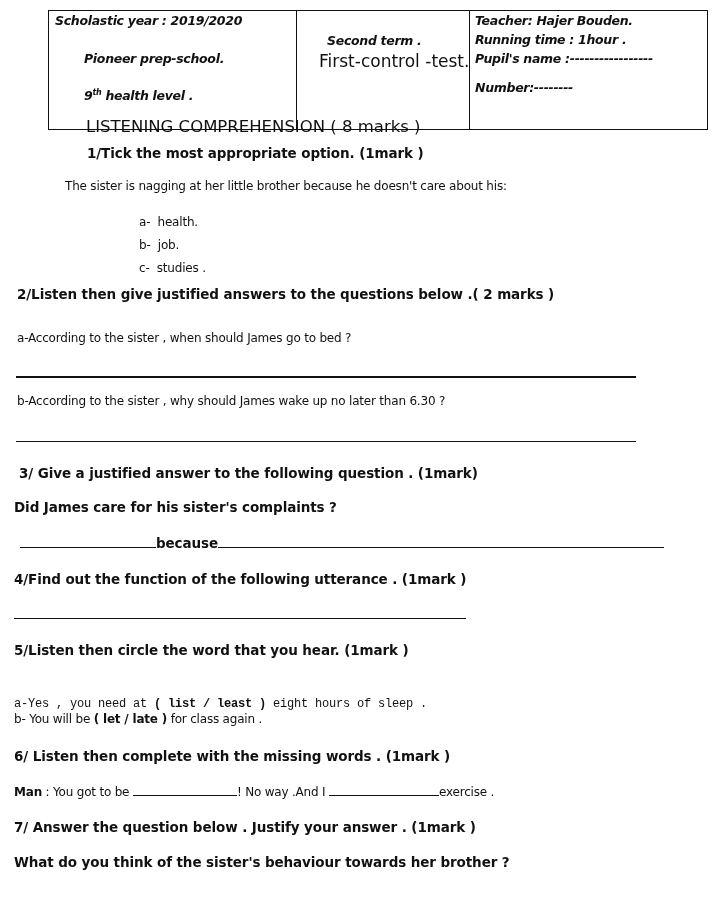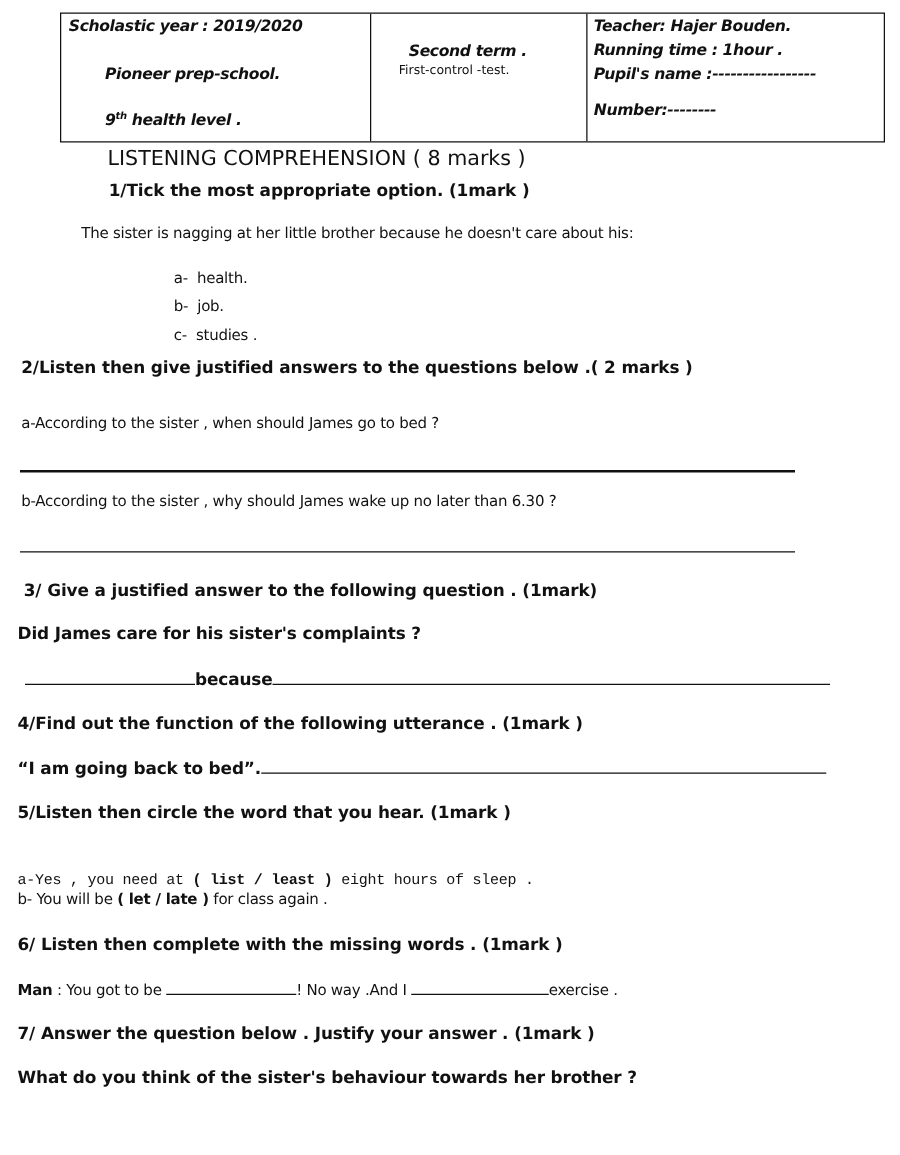--- a/index.html
+++ b/index.html
@@ -1,23 +1,23 @@
 <!DOCTYPE html>
 <html><head>
 <meta charset="utf-8">
 <style>
   html, body { margin: 0; padding: 0; background: #fff; }
   body { width: 720px; height: 924px; position: relative; overflow: hidden; color: #111;
          font-family: "DejaVu Sans", sans-serif; }
   .abs { position: absolute; white-space: nowrap; }
-  .hdr-table { position: absolute; left: 48px; top: 10px; width: 660px; height: 104px;
+  .hdr-table { position: absolute; left: 48px; top: 10px; width: 660px; height: 120px;
                border: 1.5px solid #111; box-sizing: border-box; }
   .vdiv { position: absolute; top: 0; bottom: 0; width: 0; border-left: 1.2px solid #111; }
   .hi { font-style: italic; font-weight: bold; font-size: 12.5px; letter-spacing: -0.3px; }
-  .reg { font-size: 10px; }
+  .reg { font-size: 17px; }
   .q { font-weight: bold; font-size: 13.5px; letter-spacing: -0.1px; }
   .t { font-size: 12px; letter-spacing: -0.2px; }
   .title { font-size: 16.5px; letter-spacing: 0px; }
   .line { position: absolute; border-top: 1.4px solid #111; height: 0; }
   .line.thick { border-top-width: 2.6px; }
   .blank { display: inline-block; border-bottom: 1.2px solid #111; height: 12px; vertical-align: baseline; }
   .b { font-weight: bold; }
 </style>
 </head>
 <body>
@@ -65,21 +65,21 @@
 <div class="line" style="left:16px; top:441px; width:620px;"></div>
 
 <div class="abs q" style="left:19px; top:465px;">3/ Give a justified answer to the following question . (1mark)</div>
 <div class="abs q" style="left:14px; top:499px;">Did James care for his sister's complaints ?</div>
 <div class="abs q" style="left:20px; top:535px;">
   <span class="blank" style="width:136px"></span><span>because</span><span class="blank" style="width:446px"></span>
 </div>
 
 <div class="abs q" style="left:14px; top:571px;">4/Find out the function of the following utterance . (1mark )</div>
 <div class="abs q" style="left:14px; top:606px;">
-  <span>“I am going back to bed”.</span><span class="blank" style="width:452px"></span>
+  <span class="blank" style="width:452px"></span>
 </div>
 
 <div class="abs q" style="left:14px; top:642px;">5/Listen then circle the word that you hear. (1mark )</div>
 <div class="abs t" style="left:14px; top:697px;font-family:Liberation Mono, monospace;">
   <span>a-Yes , you need at </span><span class="b">( list / least )</span><span> eight hours of sleep .</span>
 </div>
 <div class="abs t" style="left:14px; top:712px;">
   <span>b- You will be </span><span class="b">( let / late )</span><span> for class again .</span>
 </div>
 

